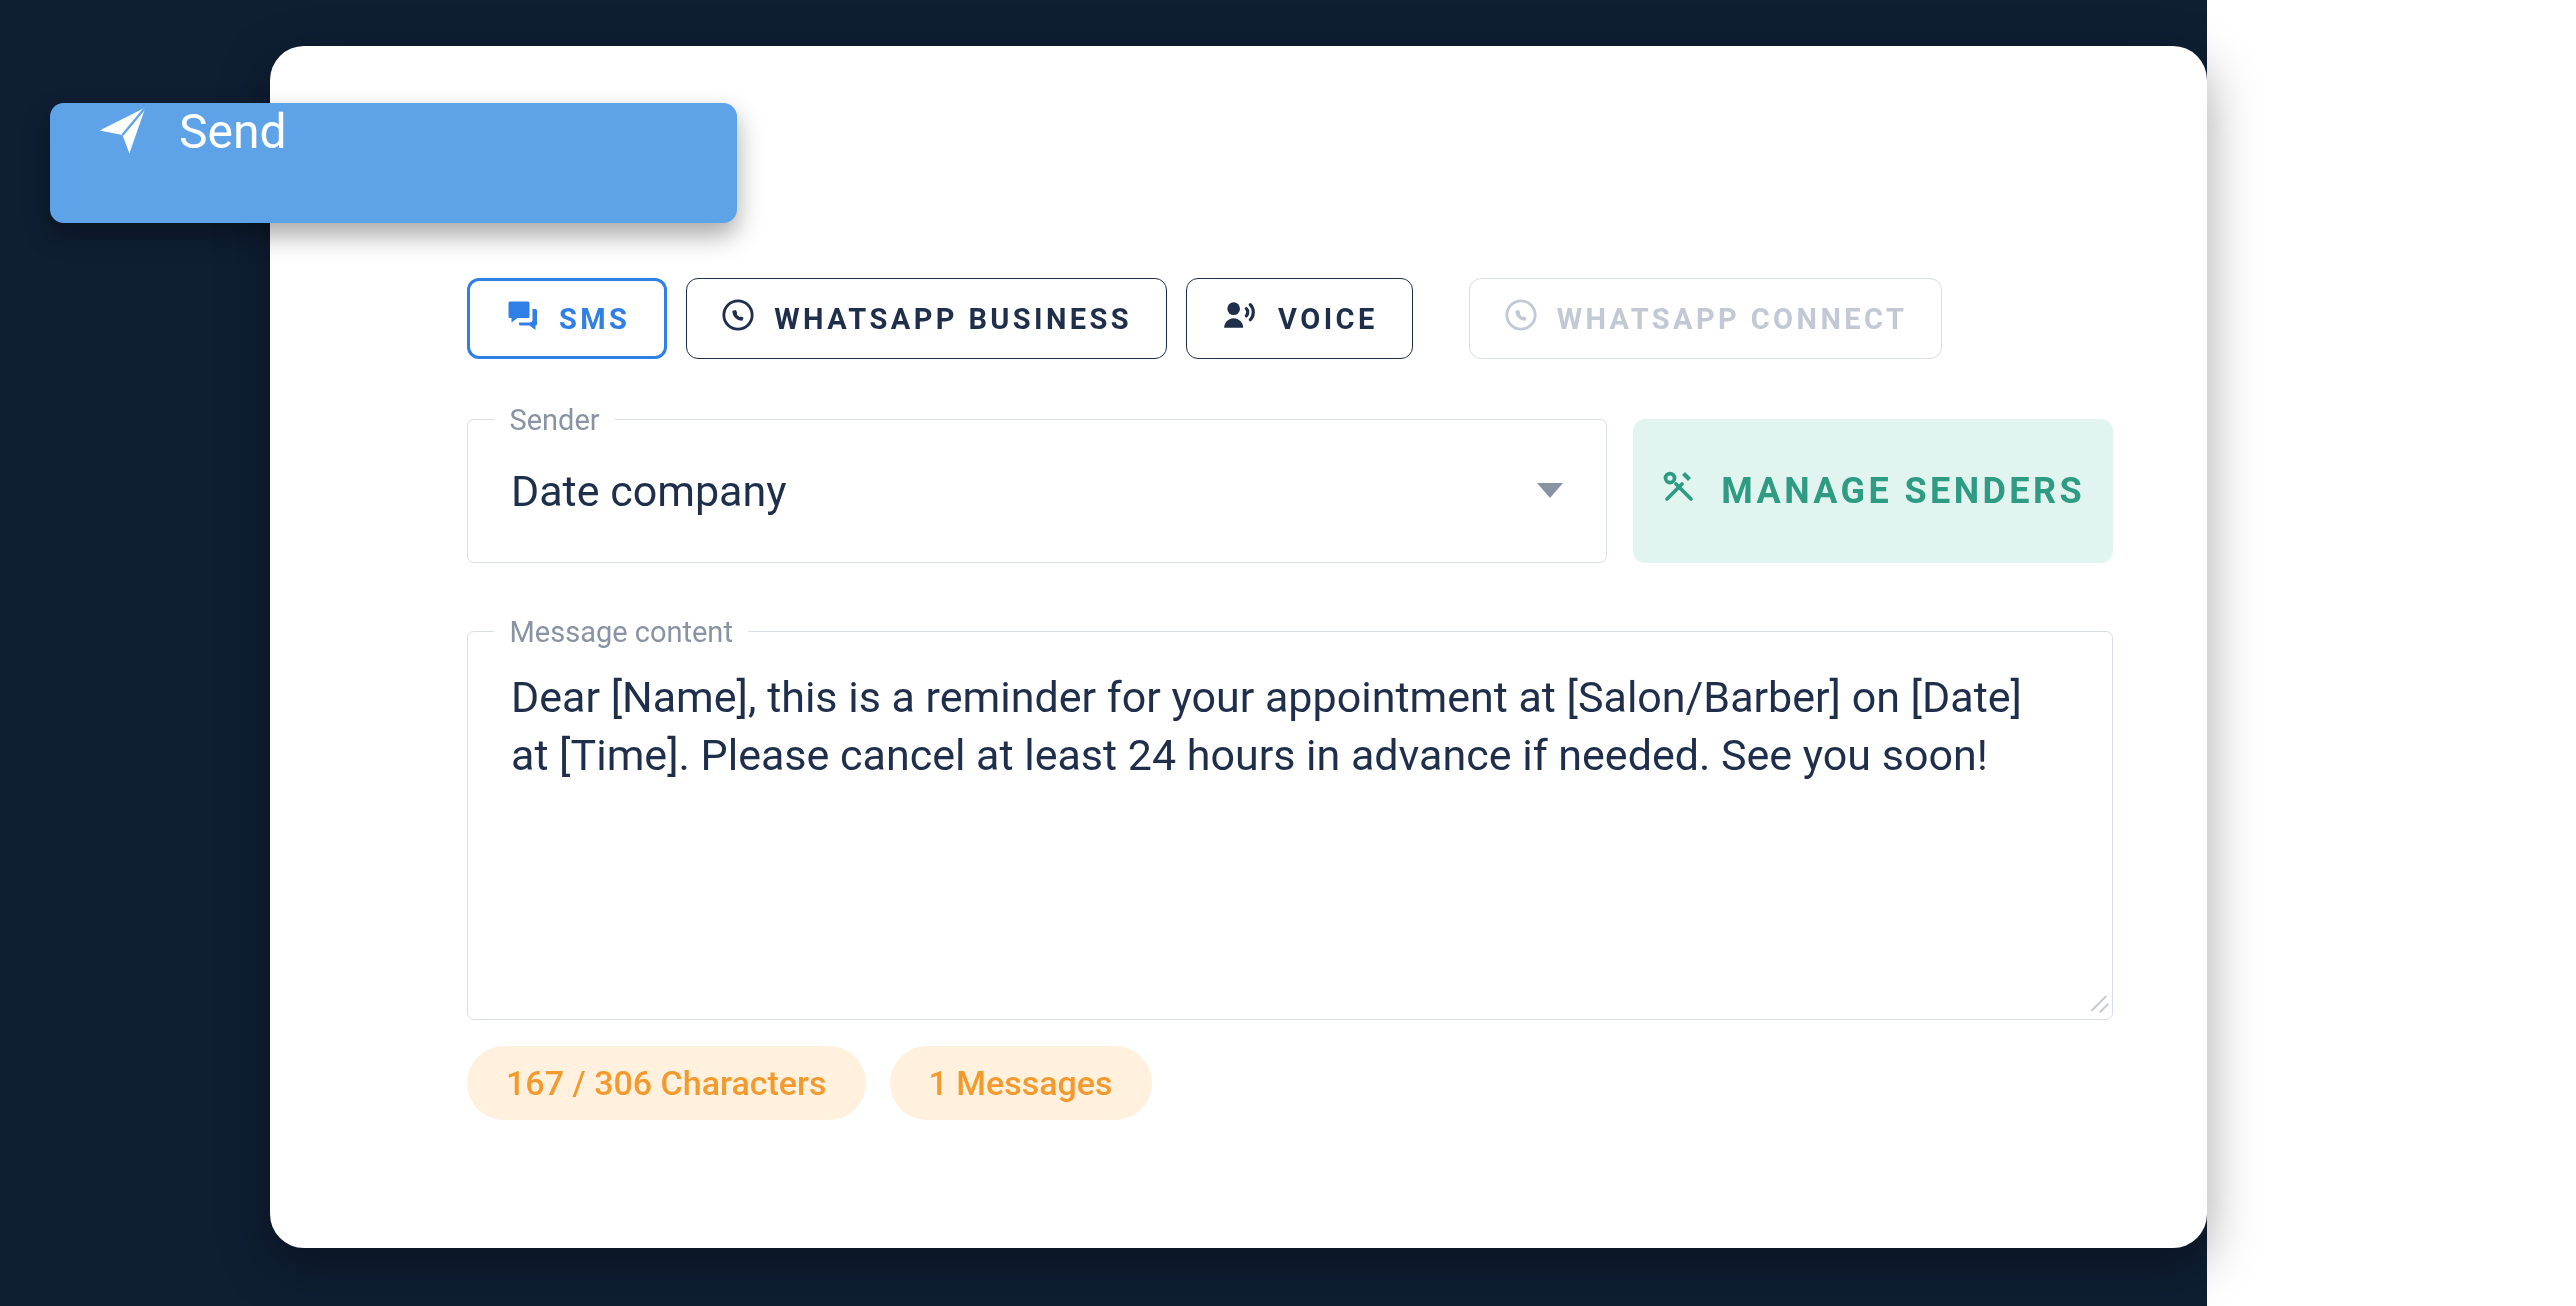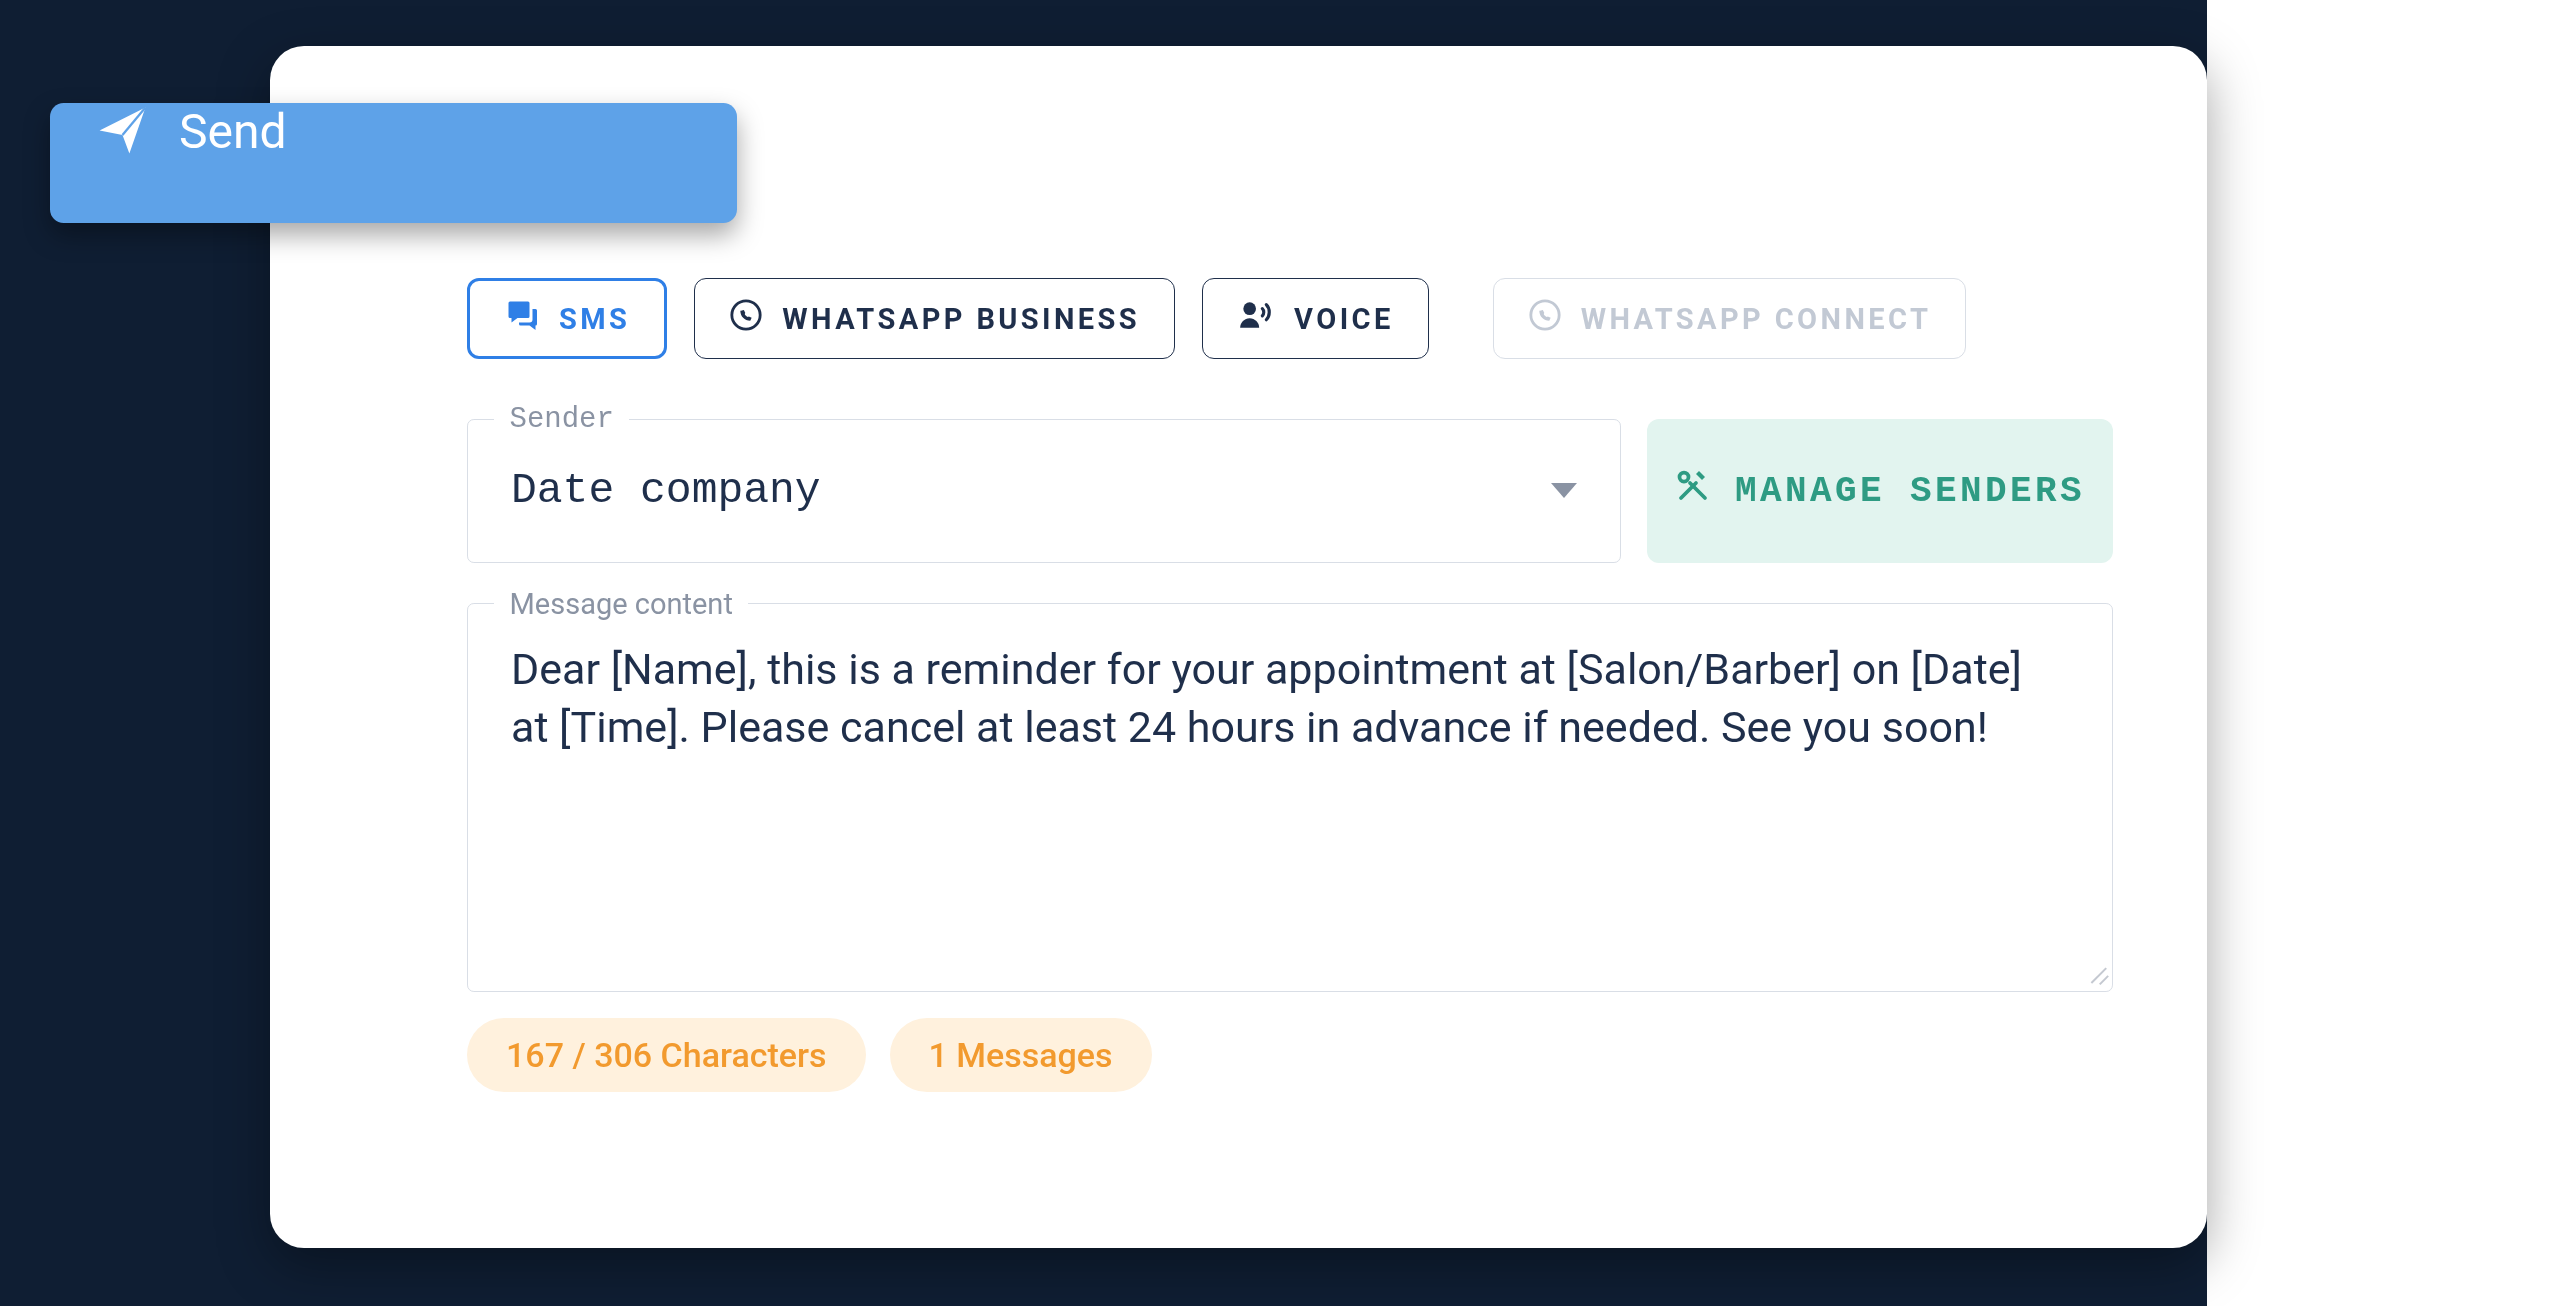--- a/index.html
+++ b/index.html
@@ -44,21 +44,21 @@
     padding-left: 45px;
     color: #fff;
     font-size: 48px;
     font-weight: 400;
     cursor: pointer;
     z-index: 10;
   }
   .send-btn svg { flex: none; }
   .tabs {
     display: flex;
-    gap: 27px;
+    gap: 19px;
     margin-bottom: 60px;
   }
   .tab {
     display: inline-flex;
     align-items: center;
     gap: 19px;
     height: 81px;
     padding: 0 34px;
     border: 1.7px solid #1f2f4b;
     border-radius: 12px;
@@ -77,22 +77,21 @@
   .tab.disabled {
     border: 1.7px solid #d9dee6;
     color: #c2c9d4;
     cursor: default;
     margin-left: 37px;
   }
   .tab svg { flex: none; }
   .row {
     display: flex;
     gap: 26px;
-    margin-bottom: 40px;
-    font-family: Liberation Mono, monospace;
+    margin-bottom: 68px;
   }
   .fieldset {
     position: relative;
     border: 1.7px solid #d9dee6;
     border-radius: 6.9px;
     flex: 1;
   }
   .fieldset-legend {
     position: absolute;
     top: -17px;

